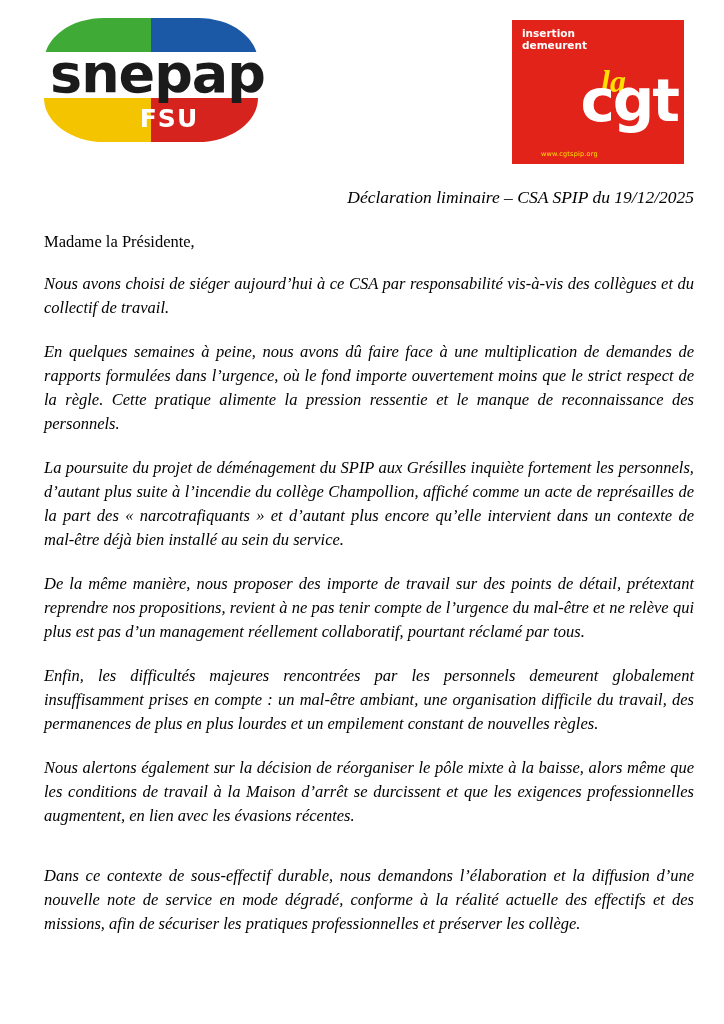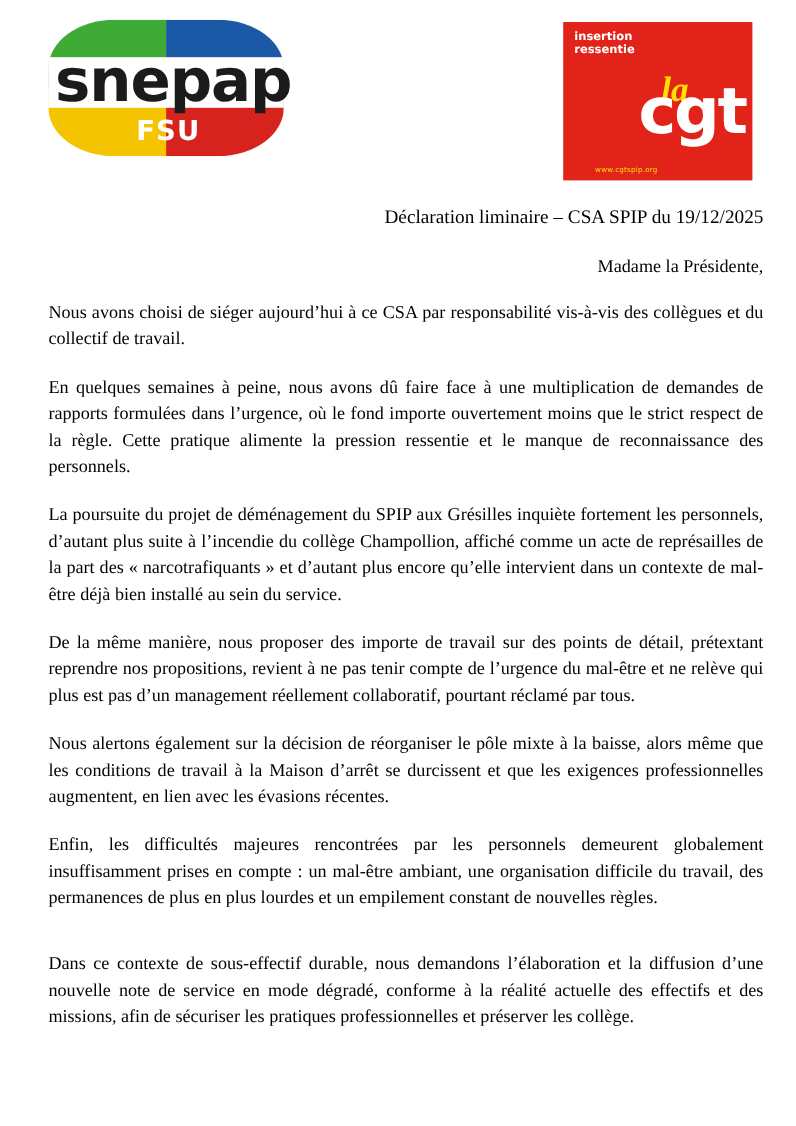--- a/index.html
+++ b/index.html
@@ -67,21 +67,21 @@
     text-align: center;
     font-family: "DejaVu Sans", sans-serif;
     font-weight: bold;
     font-size: 54px;
     letter-spacing: -1px;
     color: #1b1b1b;
     line-height: 52px;
   }
   .snepap-fsu {
     position: absolute;
-    left: 8px;
+    left: 24px;
     top: 86px;
     width: 202px;
     text-align: center;
     font-family: "DejaVu Sans", sans-serif;
     font-weight: bold;
     font-size: 25px;
     color: #ffffff;
     letter-spacing: 1px;
   }
 
@@ -137,34 +137,35 @@
     letter-spacing: 0.2px;
     margin-left: 19px;
   }
 
   
   .doc-title {
     margin: 26px 30px 0 0;
     text-align: right;
     font-size: 17.5px;
     line-height: 22px;
+    font-style: italic;
   }
   .content {
     margin: 24px 30px 0 44px;
   }
   .salutation {
     font-size: 16.5px;
     margin: 0 0 20px 0;
-    text-align: right;
   }
   p.para {
     margin: 0 0 20px 0;
     font-size: 16.5px;
     line-height: 24px;
     text-align: justify;
+    font-style: italic;
   }
   p.para.gap-extra {
     margin-top: 36px;
   }
 </style>
 </head>
 <body>
 
 <div class="page">
 
@@ -178,36 +179,36 @@
         <div class="petal red"></div>
         <div class="snepap-white-band"></div>
       </div>
       <div class="snepap-word">snepap</div>
       <div class="snepap-fsu">FSU</div>
     </div>
 
     <div class="cgt-logo">
       <div class="cgt-top-text">
         <div>insertion</div>
-        <div>ressentie</div>
+        <div>demeurent</div>
       </div>
       <div class="cgt-la">la</div>
       <div class="cgt-cgt">cgt</div>
       <div class="cgt-url">www.cgtspip.org</div>
     </div>
 
   </div>
 
   <div class="doc-title">Déclaration liminaire – CSA SPIP du 19/12/2025</div>
 
   <div class="content">
     <p class="salutation">Madame la Présidente,</p>
     <p class="para">Nous avons choisi de siéger aujourd’hui à ce CSA par responsabilité vis-à-vis des collègues et du collectif de travail.</p>
     <p class="para">En quelques semaines à peine, nous avons dû faire face à une multiplication de demandes de rapports formulées dans l’urgence, où le fond importe ouvertement moins que le strict respect de la règle. Cette pratique alimente la pression ressentie et le manque de reconnaissance des personnels.</p>
     <p class="para">La poursuite du projet de déménagement du SPIP aux Grésilles inquiète fortement les personnels, d’autant plus suite à l’incendie du collège Champollion, affiché comme un acte de représailles de la part des « narcotrafiquants » et d’autant plus encore qu’elle intervient dans un contexte de mal-être déjà bien installé au sein du service.</p>
     <p class="para">De la même manière, nous proposer des importe de travail sur des points de détail, prétextant reprendre nos propositions, revient à ne pas tenir compte de l’urgence du mal-être et ne relève qui plus est pas d’un management réellement collaboratif, pourtant réclamé par tous.</p>
+    <p class="para">Enfin, les difficultés majeures rencontrées par les personnels demeurent globalement insuffisamment prises en compte : un mal-être ambiant, une organisation difficile du travail, des permanences de plus en plus lourdes et un empilement constant de nouvelles règles.</p>
     <p class="para">Nous alertons également sur la décision de réorganiser le pôle mixte à la baisse, alors même que les conditions de travail à la Maison d’arrêt se durcissent et que les exigences professionnelles augmentent, en lien avec les évasions récentes.</p>
-    <p class="para">Enfin, les difficultés majeures rencontrées par les personnels demeurent globalement insuffisamment prises en compte : un mal-être ambiant, une organisation difficile du travail, des permanences de plus en plus lourdes et un empilement constant de nouvelles règles.</p>
     <p class="para gap-extra">Dans ce contexte de sous-effectif durable, nous demandons l’élaboration et la diffusion d’une nouvelle note de service en mode dégradé, conforme à la réalité actuelle des effectifs et des missions, afin de sécuriser les pratiques professionnelles et préserver les collège.</p>
 
   </div>
 
 </div>
 
 </body></html>

